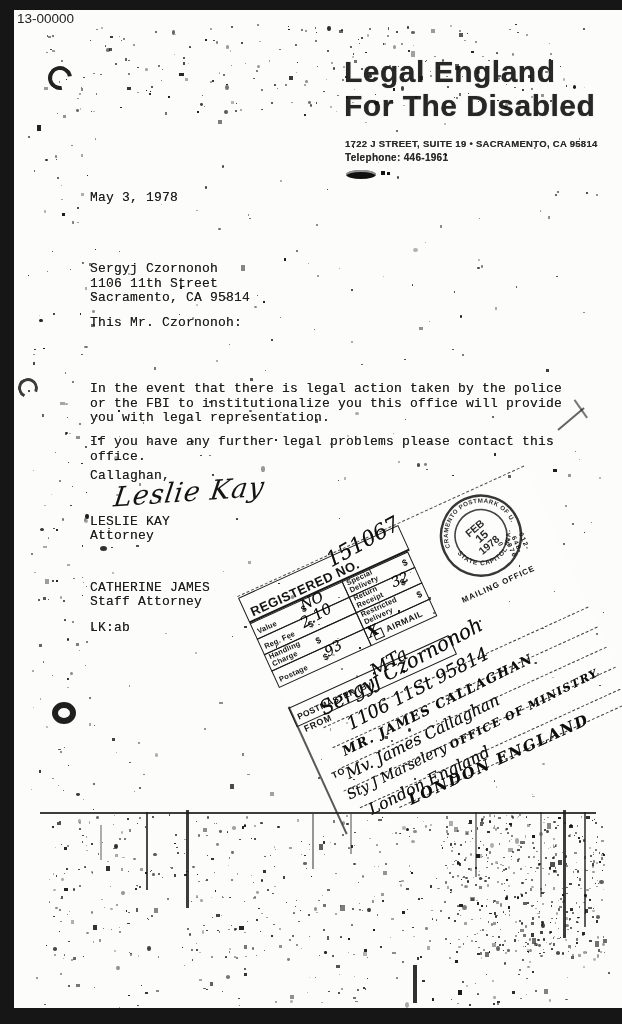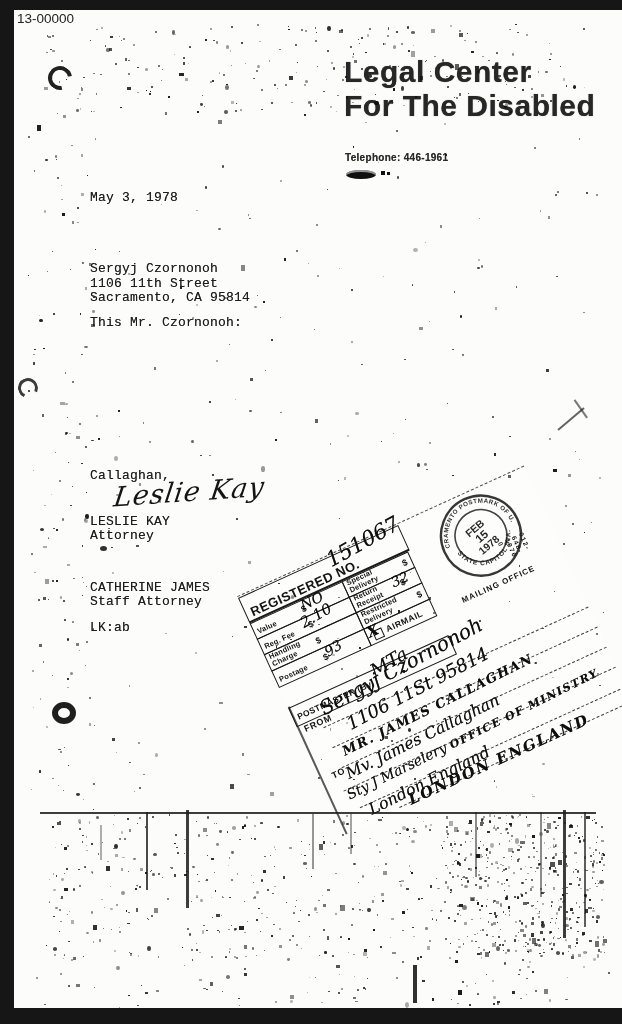--- a/index.html
+++ b/index.html
@@ -30,32 +30,38 @@
   .blob{position:absolute;}
   .speck{position:absolute;background:#101010;}
 </style>
 </head>
 <body>
 
 <div id="page">
 
   <div class="abs idlabel" style="left:3px;top:1px;">13-00000</div>
 
-  <div class="abs lh-title" style="left:330px;top:45px;">Legal Center
+  <div class="abs lh-title" style="left:330px;top:45px;">Legal England
 For The Disabled</div>
+  <div class="abs lh-addr" style="left:331px;top:128px;">1722 J STREET, SUITE 19 • SACRAMENTO, CA 95814</div>
   <div class="abs lh-phone" style="left:331px;top:142px;">Telephone: 446-1961</div>
   <div class="abs" style="left:332px;top:160px;width:30px;height:9px;background:#101010;border-radius:50%;box-shadow:inset 0 2px 0 rgba(252,252,251,.55);"></div>
   <div class="abs" style="left:367px;top:161px;width:4px;height:4px;background:#111;"></div>
   <div class="abs" style="left:373px;top:162px;width:3px;height:3px;background:#111;"></div>
 
   <div class="abs mono" style="left:76px;top:181px;">May 3, 1978</div>
   <div class="abs mono" style="left:76px;top:252px;">Sergyj Czornonoh
 1106 11th Street
 Sacramento, CA 95814</div>
   <div class="abs mono" style="left:76px;top:306px;">This Mr. Czornonoh:</div>
+  <div class="abs mono" style="left:76px;top:372px;">In the event that there is legal action taken by the police
+or the FBI to institutionalize you this office will provide
+you with legal representation.</div>
+  <div class="abs mono" style="left:76px;top:425px;">If you have any further legal problems please contact this
+office.</div>
   <div class="abs mono" style="left:76px;top:459px;">Callaghan,</div>
   <div class="abs script" style="left:100px;top:466px;">Leslie Kay</div>
   <div class="abs mono" style="left:76px;top:505px;">LESLIE KAY</div>
   <div class="abs mono" style="left:76px;top:519px;">Attorney</div>
   <div class="abs mono" style="left:76px;top:571px;">CATHERINE JAMES</div>
   <div class="abs mono" style="left:76px;top:585px;">Staff Attorney</div>
   <div class="abs mono" style="left:76px;top:611px;">LK:ab</div>
 
   <div id="stamp">
     <div class="abs" style="left:0;top:-2px;width:315px;border-top:1.6px dashed #222;opacity:.8;"></div>

